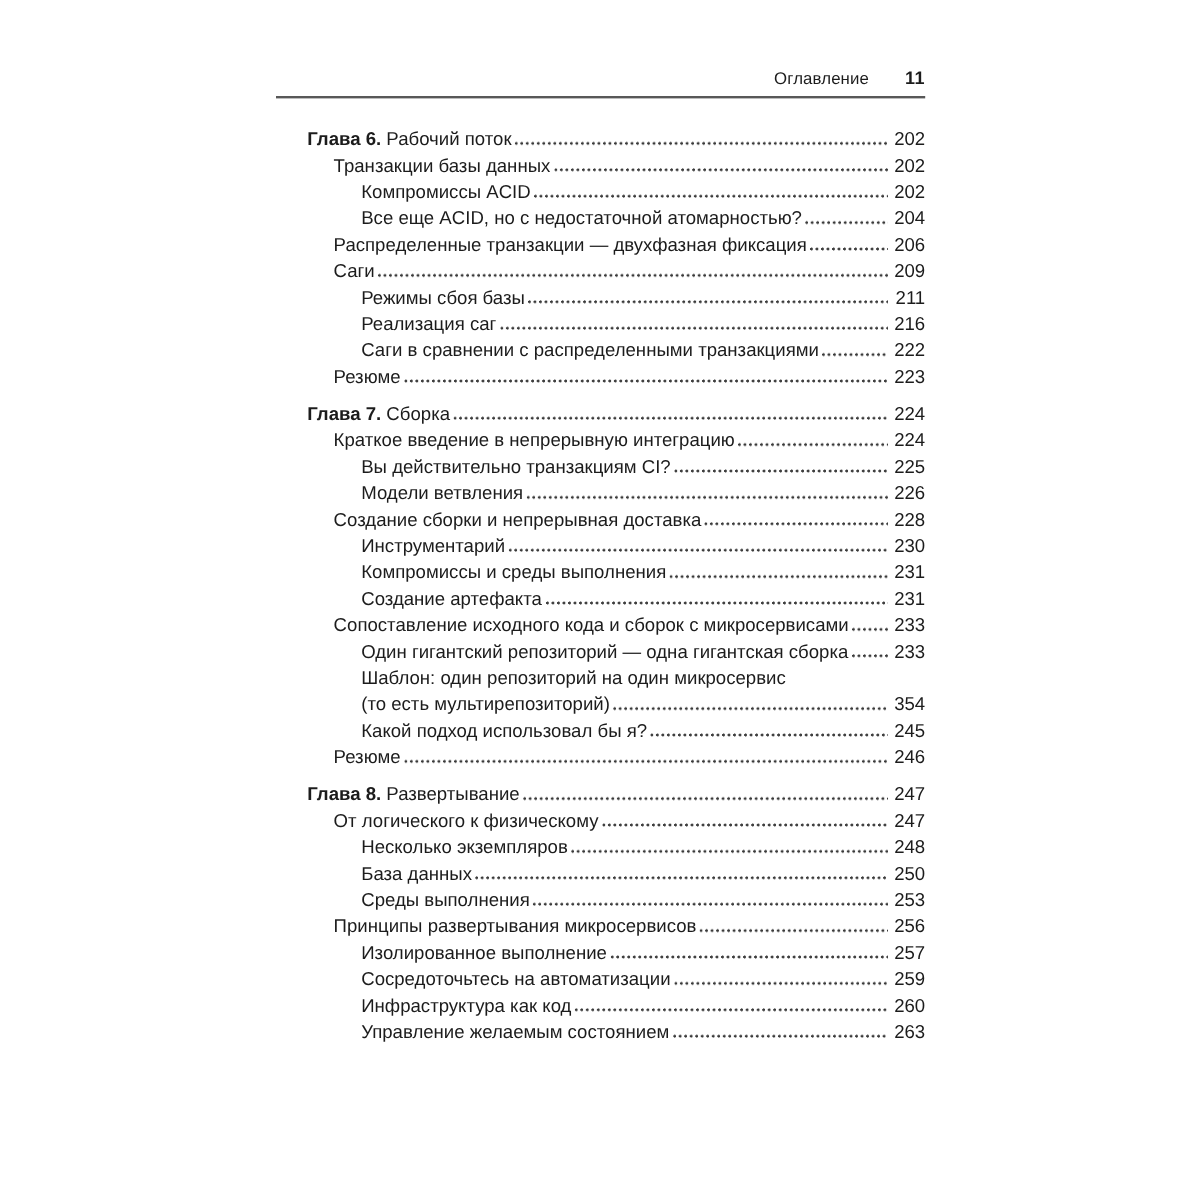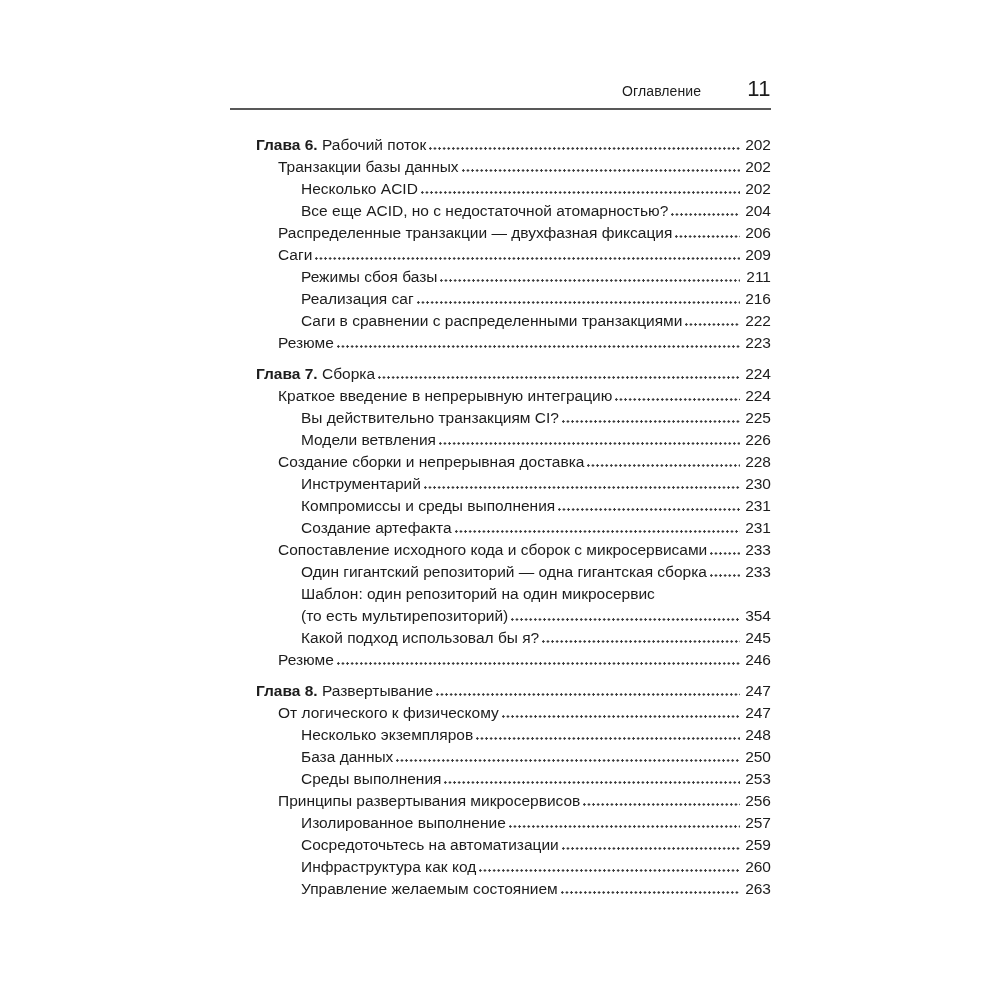--- a/index.html
+++ b/index.html
@@ -13,30 +13,30 @@
   .page {
     position: absolute;
     left: 230px;
     top: 0;
     width: 541px;
   }
   .running-head {
     display: flex;
     justify-content: flex-end;
     align-items: baseline;
-    padding-top: 76px;
+    padding-top: 57px;
   }
   .running-head .head-title {
     font-size: 14px;
     letter-spacing: 0.1px;
   }
   .running-head .head-pagenum {
-    font-size: 22px;
-    font-weight: normal;
-    margin-left: 46px;
+    font-size: 15px;
+    font-weight: bold;
+    margin-left: 30px;
     letter-spacing: 0.5px;
   }
   .head-rule {
     border-bottom: 2px solid #585858;
     margin-top: 6px;
   }
   .toc {
     margin-top: 26px;
     margin-left: 26px;
   }
@@ -81,21 +81,21 @@
         <span class="title">Рабочий поток</span>
         <span class="leader"></span>
         <span class="pnum">202</span>
       </div>
       <div class="toc-row lvl1">
         <span class="title">Транзакции базы данных</span>
         <span class="leader"></span>
         <span class="pnum">202</span>
       </div>
       <div class="toc-row lvl2">
-        <span class="title">Несколько ACID</span>
+        <span class="title">Компромиссы ACID</span>
         <span class="leader"></span>
         <span class="pnum">202</span>
       </div>
       <div class="toc-row lvl2">
         <span class="title">Все еще ACID, но с недостаточной атомарностью?</span>
         <span class="leader"></span>
         <span class="pnum">204</span>
       </div>
       <div class="toc-row lvl1">
         <span class="title">Распределенные транзакции — двухфазная фиксация</span>

